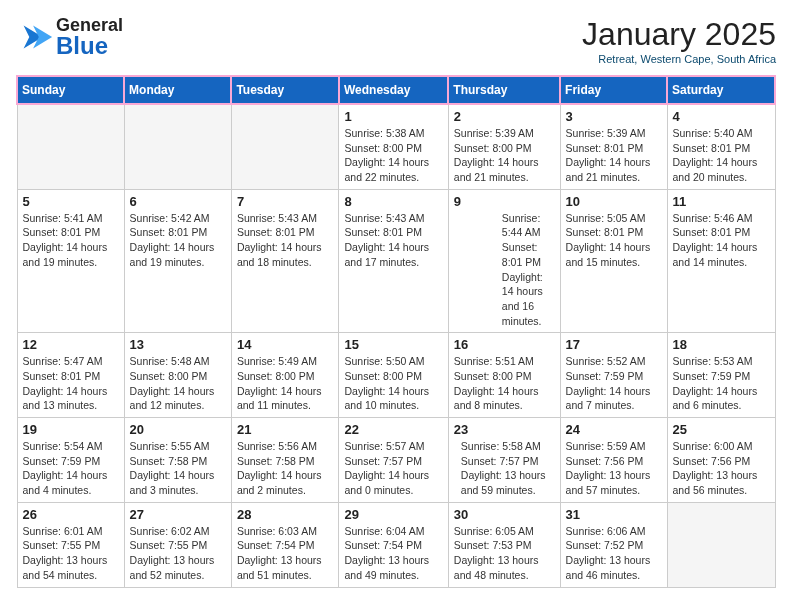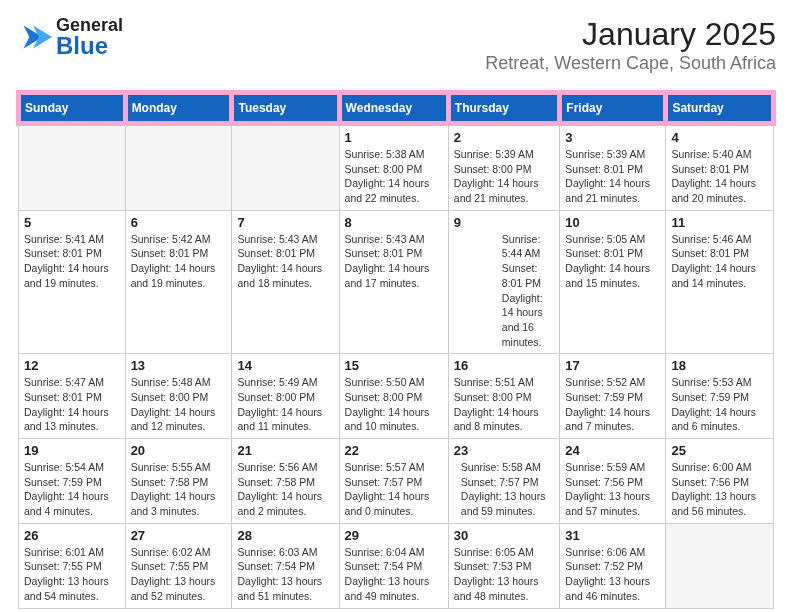--- a/index.html
+++ b/index.html
@@ -7,48 +7,48 @@
       font-family: Arial, sans-serif;
       background: #fff;
       width: 792px;
       min-height: 612px;
       padding: 16px;
     }
     .header {
       display: flex;
       justify-content: space-between;
       align-items: flex-start;
-      margin-bottom: 16px;
+      margin-bottom: 10px;
     }
     .title-block {
       text-align: right;
     }
     .month-title {
       font-size: 32px;
       color: #222;
       font-weight: normal;
       text-align: right;
     }
     .subtitle {
-      font-size: 18px;
-      color: #737373;
+      font-size: 11px;
+      color: #0c4a6e;
     }
     .calendar {
       width: 100%;
       border-collapse: collapse;
       font-size: 11px;
     }
     .calendar th {
       background: #1565c0;
       color: #fff;
       padding: 6px 4px;
       text-align: left;
       font-size: 12px;
       font-weight: bold;
-      border: 5px solid #f9a8d4;
+      border: 2px solid #f9a8d4;
     }
     .calendar td {
       border: 1px solid #ccc;
       padding: 4px 5px;
       vertical-align: top;
       width: 113px;
       height: 80px;
       background: #fff;
     }
     .calendar td.empty {

